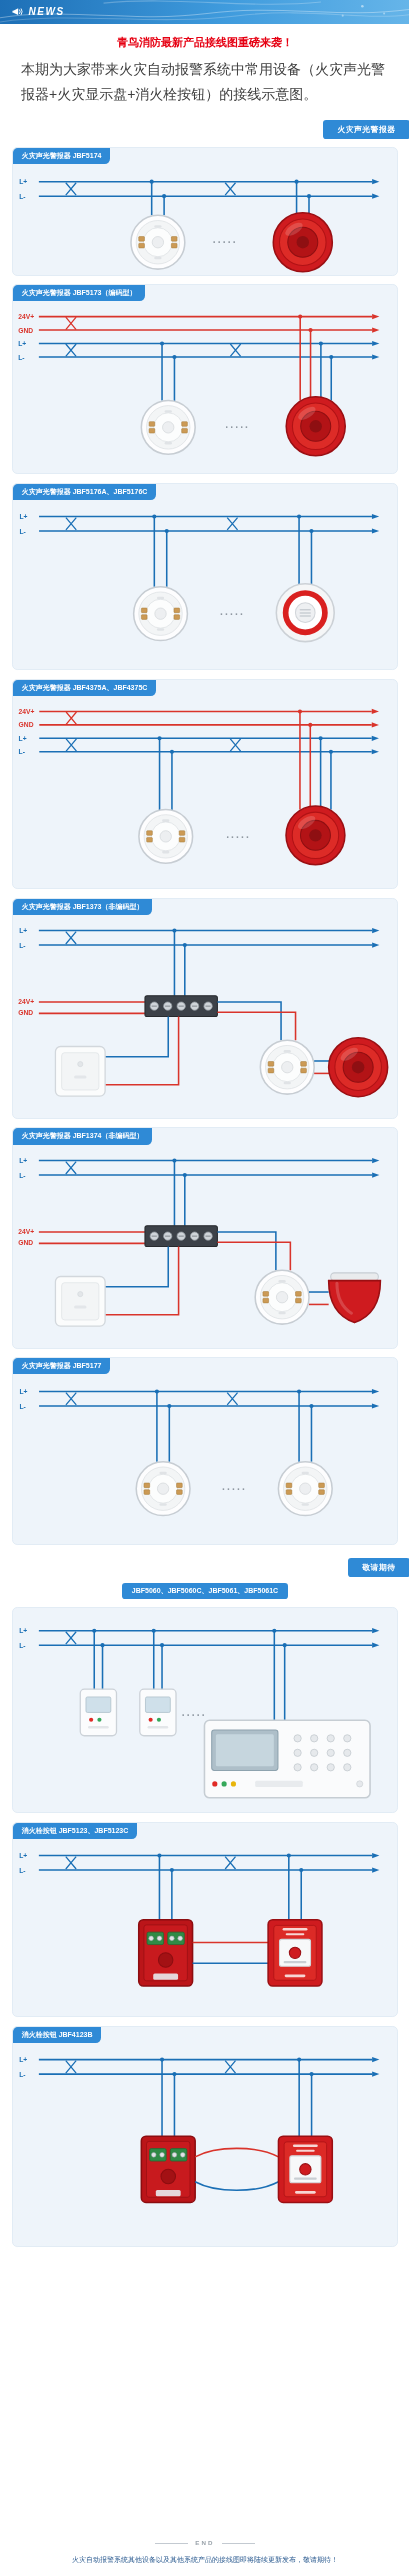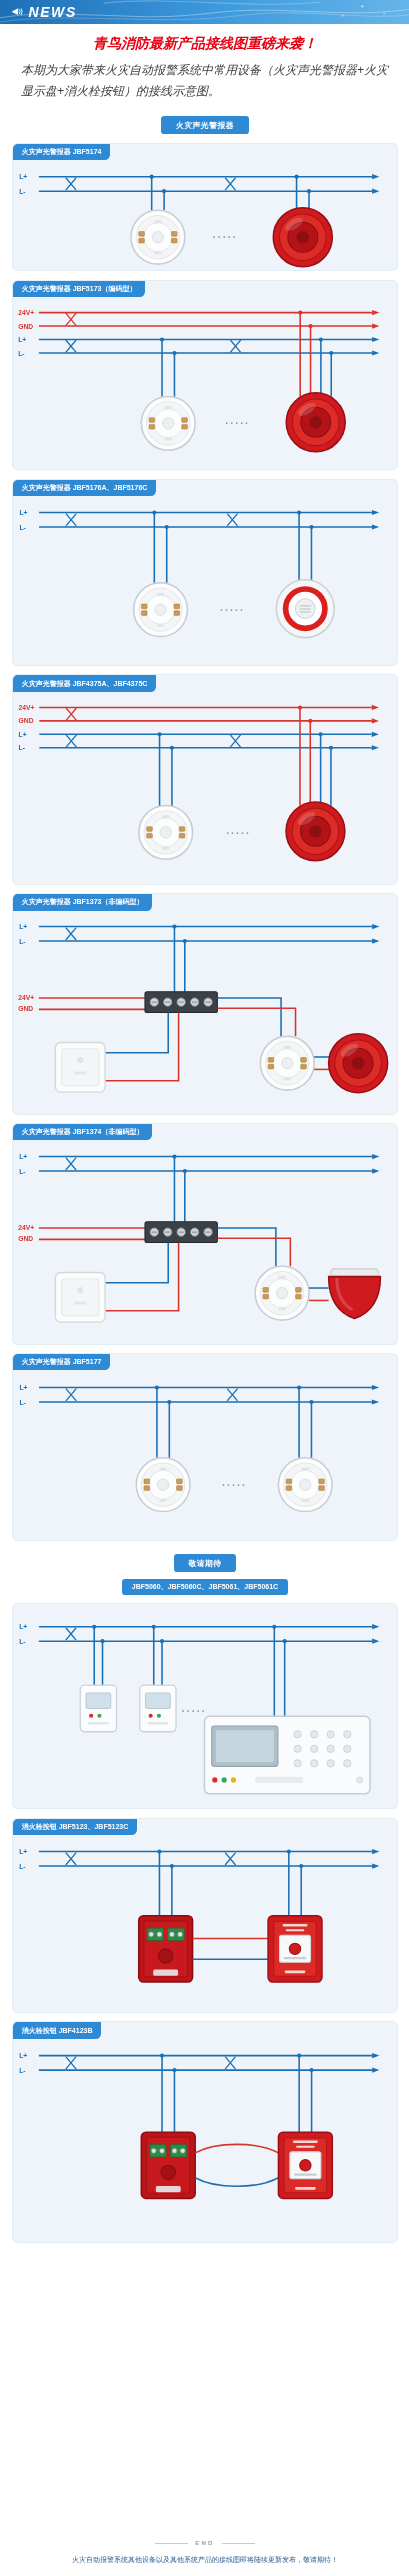--- a/index.html
+++ b/index.html
@@ -3,26 +3,26 @@
 <meta charset="utf-8">
 <style>
   html,body{margin:0;padding:0;background:#ffffff;}
   body{font-family:"Liberation Sans","DejaVu Sans",sans-serif;}
   .page{width:410px;height:2576px;margin:0 auto;background:#fff;display:flex;flex-direction:column;overflow:hidden;position:relative;}
 
   
   .banner{position:relative;height:24px;flex:0 0 24px;background:linear-gradient(90deg,#1d6fb6 0%,#3f9bdd 55%,#66b5e9 100%);display:flex;align-items:center;padding:0 12.4px;box-sizing:border-box;}
   .banner .waves{position:absolute;left:0;top:0;width:100%;height:100%;}
   .news-wrap{position:relative;display:flex;align-items:center;gap:4.7px;}
-  .news-text{color:#fff;font-weight:bold;font-style:italic;font-size:14px;letter-spacing:1.6px;}
-
-  .title{margin:11.4px 15.5px 0;text-align:center;color:#e60012;font-size:14px;font-weight:bold;font-style:italic;}
-  .intro{margin:6.2px 21px 0;color:#3d3d3d;font-size:12px;line-height:1.8;font-style:italic;}
-
-  .pill-row{text-align:center;margin-top:13.5px;}
+  .news-text{color:#fff;font-weight:bold;font-style:italic;font-size:10px;letter-spacing:1.6px;}
+
+  .title{margin:11.4px 15.5px 0;text-align:center;color:#e60012;font-size:11px;font-weight:bold;}
+  .intro{margin:6.2px 21px 0;color:#3d3d3d;font-size:14px;line-height:1.8;}
+
+  .pill-row{text-align:right;margin-top:13.5px;}
   .pill{display:inline-block;background:#2f8ad6;color:#fff;font-size:7.8px;font-weight:bold;padding:3.6px 14.5px;border-radius:3.1px;letter-spacing:0.5px;}
 
   .model-bar-row{text-align:center;margin-top:6.2px;}
   .model-bar{display:inline-block;background:#2f8ad6;color:#fff;font-size:7px;font-weight:bold;padding:3.1px 10.3px;border-radius:3.1px;}
 
   .card{position:relative;background:#eef4fa;border:0.5px solid #e2ecf5;border-radius:5.2px;margin:8.3px 12.4px 0;}
   .tag{position:absolute;top:0;left:0;background:#2f8ad6;color:#fff;font-size:7px;font-weight:bold;padding:3.1px 8.3px;border-radius:4.7px 0 5.2px 0;}
   .card .diagram{display:block;margin-top:17.6px;width:385px;}
   .card.no-tag .diagram{margin-top:7.2px;}
 

